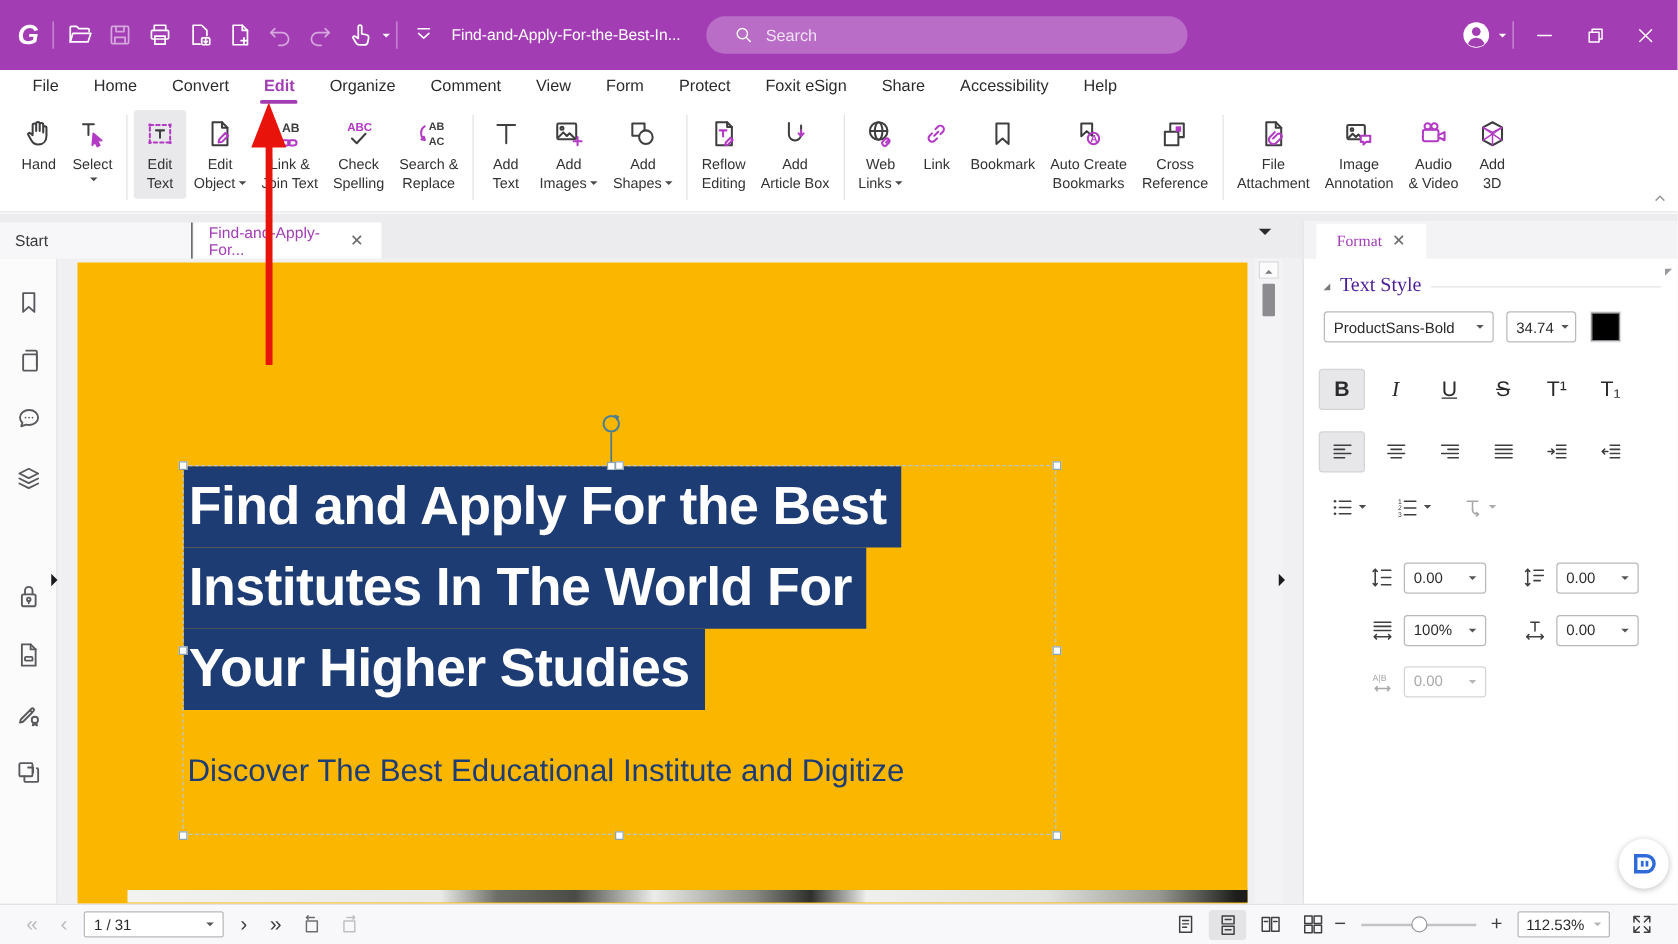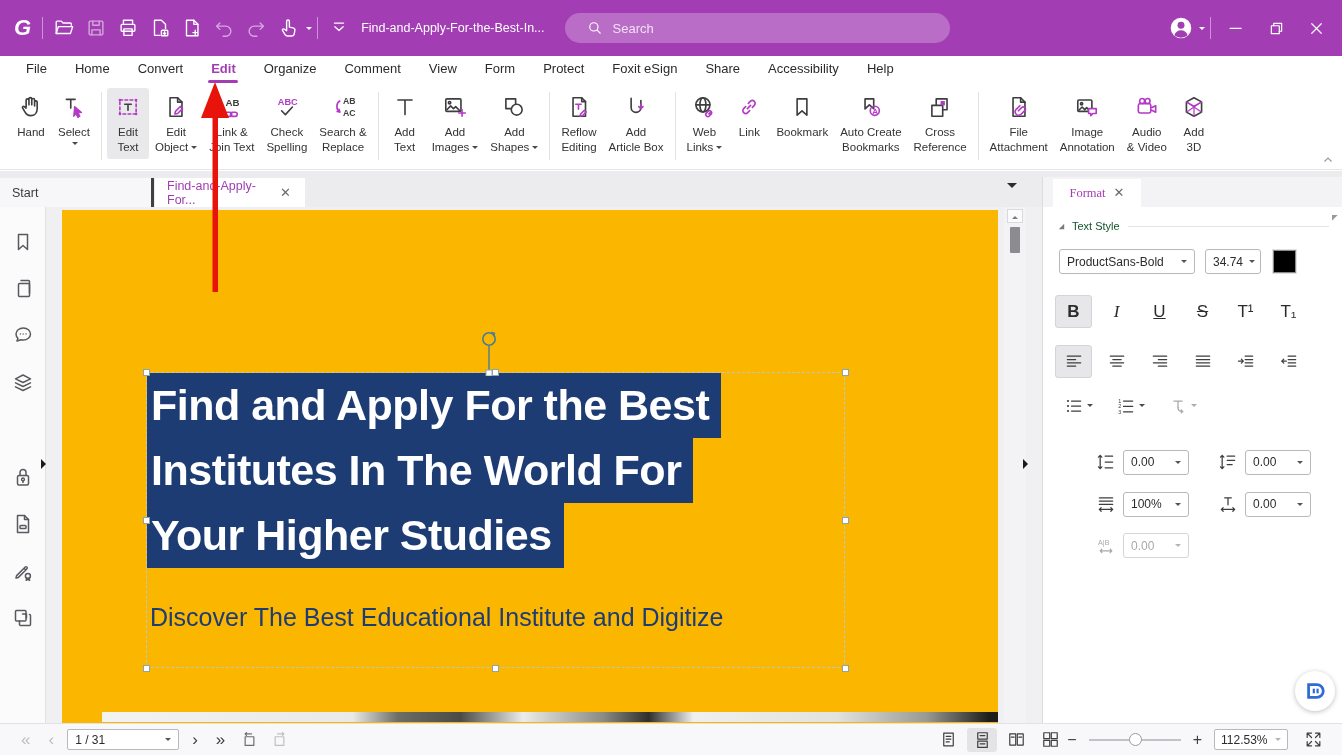--- a/index.html
+++ b/index.html
@@ -40,21 +40,21 @@
   .ritem.selected { background:#E9E9EC; }
   .ricon { height:30px; display:flex; align-items:center; justify-content:center; }
   .rlabel { font-size:11.5px; color:#333; text-align:center; line-height:1.3; margin-top:3px; white-space:nowrap; }
   .caret-down { display:inline-block; width:0; height:0; border:3.5px solid transparent; border-top-color:#4a4a4e; vertical-align:middle; margin-left:3px; margin-top:3px;}
   .caret-below { margin-top:2px; }
   .ribbon-collapse { position:absolute; right:8px; top:152px; color:#9a9a9e; }
 
   
   .tabbar { position:absolute; left:0; top:171px; width:1342px; height:36px; background:#ECECEF; }
   .doc-tab { position:absolute; bottom:0; height:29px; display:flex; align-items:center; font-size:12.5px; padding:0 12px; }
-  .tab-start { left:0; width:154px; background:#F7F7F9; border-right:3px solid #404040; color:#3a3a3e; }
+  .tab-start { left:0; width:154px; background:#F7F7F9; border-right:1px solid #404040; color:#3a3a3e; }
   .tab-active { left:155px; width:150px; background:#fff; color:#A23DB4; }
   .tab-close { margin-left:auto; color:#6a6a6e; font-size:13px; padding:0 2px; }
   .tab-list-dd { position:absolute; right:325px; top:12px; width:0; height:0; border:5px solid transparent; border-top-color:#2b2b2e; }
 
   
   .main { position:absolute; left:0; top:207px; width:1342px; height:516px; background:#F0F0F2; }
   .sidebar { position:absolute; left:0; top:0; width:46px; height:516px; background:#FBFBFC; border-right:1px solid #E2E2E5;
     display:flex; flex-direction:column; align-items:center; padding-top:24px; gap:21px; }
   .sb-item { width:26px; height:26px; display:flex; align-items:center; justify-content:center; }
   .expander { position:absolute; top:252px; width:0; height:0; border:5px solid transparent; }
@@ -84,21 +84,21 @@
 
   
   .fpanel { position:absolute; left:1042px; top:-30px; width:300px; height:546px; background:#fff; border-left:1px solid #DCDCDF; }
   .fpanel-tabs { position:absolute; left:0; top:0; width:299px; height:30px; background:#F3F3F5; }
   .fpanel-tab { position:absolute; left:10px; top:2px; width:88px; height:28px; background:#fff;
     display:flex; align-items:center; justify-content:center; gap:8px; font-size:12.5px; color:#A23DB4;font-family:Liberation Serif, serif; }
   .fpanel-tab .x { color:#6a6a6e; font-size:13px; }
   .panel-collapse { position:absolute; right:6px; top:34px; width:0; height:0; border:4px solid transparent; border-bottom-color:#9a9a9e; transform:rotate(-45deg); }
   .fsec { position:absolute; left:14px; top:43px; display:flex; align-items:center; width:272px; }
   .fsec svg { margin-right:6px; }
-  .fsec span { font-size:11px; color:#14532d; white-space:nowrap; }
+  .fsec span { font-size:16px; color:#4c1d95; white-space:nowrap;font-family:Liberation Serif, serif; }
   .fsec .rule { flex:1; height:1px; background:#E4E4E7; margin-left:8px; }
   .sel { border:1px solid #b9b9bd; border-radius:3px; height:25px; display:flex; align-items:center;
     justify-content:space-between; padding:0 7px; font-size:12px; color:#2b2b2e; background:#fff; }
   .sel .sc { width:0; height:0; border:3.5px solid transparent; border-top-color:#555; margin-top:3px; margin-left:6px;}
   .sel.disabled { border-color:#d5d5d8; color:#a8a8ac; }
   .sel.disabled .sc { border-top-color:#b5b5b9; }
   .font-row { position:absolute; left:16px; top:72px; display:flex; align-items:center; }
   .swatch { width:23px; height:23px; background:#000; border:1px solid #8a8a8e; outline:1px solid #e2e2e5; margin-left:12px; }
   .btnrow { position:absolute; display:flex; }
   .fbtn { width:37px; height:33px; display:flex; align-items:center; justify-content:center;
@@ -802,21 +802,21 @@
               <svg viewBox="0 0 24 24" width="20" height="20" fill="none" stroke="#3e3e40" stroke-width="1.5" stroke-linecap="round" stroke-linejoin="round">
                 <path d="M8 4.5h8M12 4.5V13"></path>
                 <path d="M4 18.5h16M6.2 16.3L4 18.5l2.2 2.2M17.8 16.3l2.2 2.2-2.2 2.2"></path>
               </svg>
             </div>
             <div class="sel">
               <span>0.00</span>
               <span class="sc"></span>
             </div>
           </div>
-          <div class="sprow" style="left: 16px; top: 355px; align-items: flex-end;">
+          <div class="sprow" style="left: 16px; top: 355px;">
             <div class="sic">
               <svg viewBox="0 0 24 24" width="20" height="20" fill="none" stroke="#a8a8ac" stroke-width="1.5" stroke-linecap="round" stroke-linejoin="round">
                 <text x="2.5" y="12" font-size="8.5" fill="#a8a8ac" stroke="none">A|B</text>
                 <path d="M5 19h14M7 17l-2 2 2 2M17 17l2 2-2 2"></path>
               </svg>
             </div>
             <div class="sel disabled">
               <span>0.00</span>
               <span class="sc"></span>
             </div>

